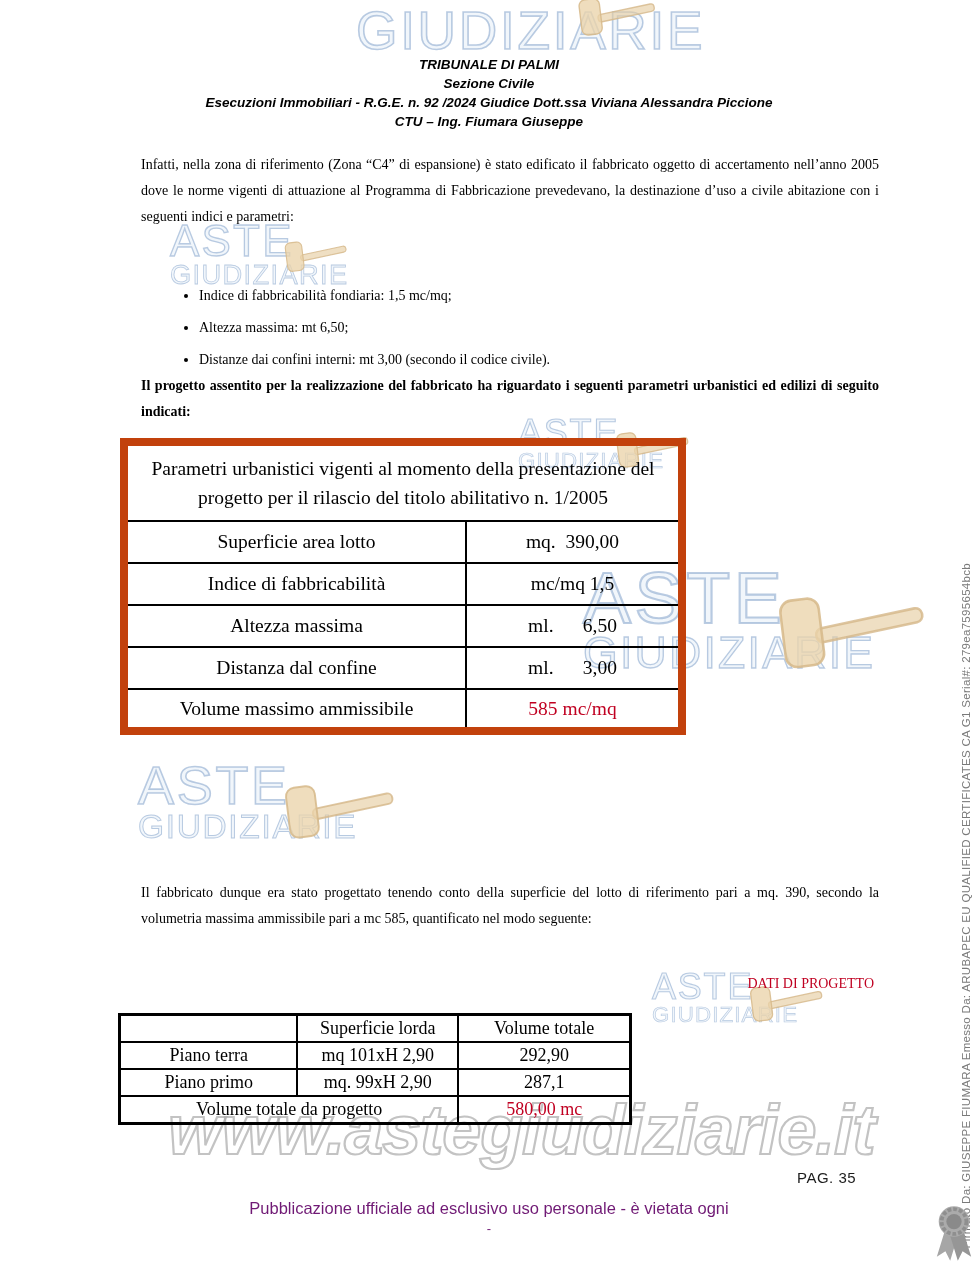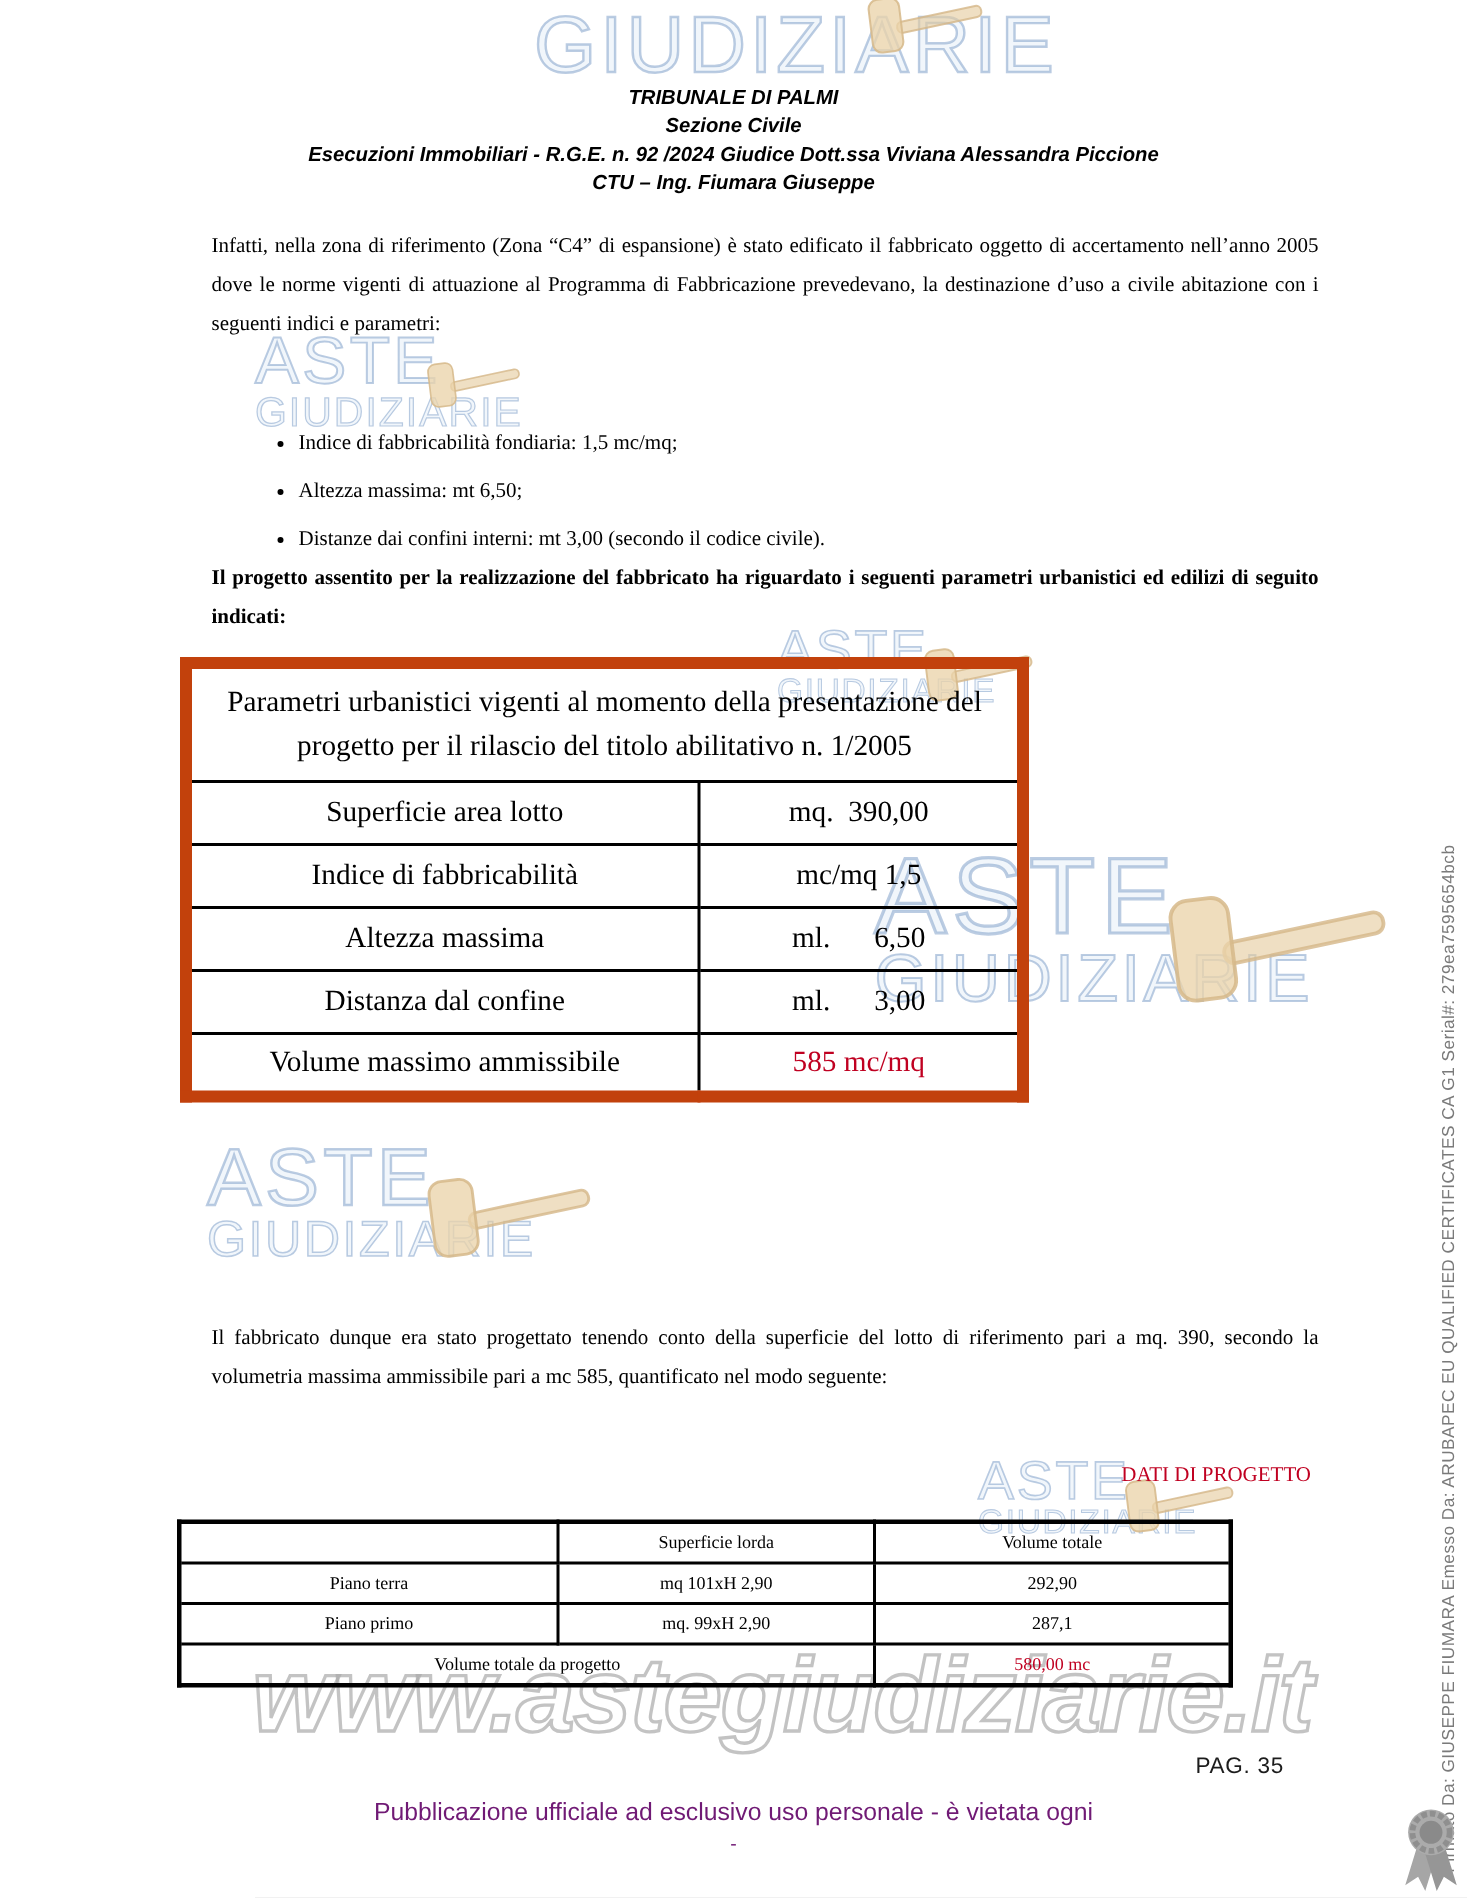--- a/index.html
+++ b/index.html
@@ -58,22 +58,22 @@
       border-collapse:collapse;border:8px solid #c2410c;font-size:19.5px;background:transparent;}
   .t1 td{border:2px solid #000;text-align:center;vertical-align:middle;padding:0 6px;}
   .t1 .t1-head{height:70px;line-height:29px;padding:2px 10px;}
   .t1 .r{height:42px;}
   .t1 .big{height:82px;vertical-align:top;padding-top:7px;}
   .t1 .lab2{margin-top:16px;}
   .t1 .lab-col{width:325px;}
   .t1 .val{white-space:pre-wrap;}
   .red{color:#c00021;}
   
-  .t2{position:absolute;left:118px;top:1013px;z-index:3;width:704px;
-      border-collapse:collapse;border:3px solid #000;font-size:12px;background:transparent;}
+  .t2{position:absolute;left:118px;top:1013px;z-index:3;width:514px;
+      border-collapse:collapse;border:3px solid #000;font-size:18px;background:transparent;}
   .t2 td{border:2px solid #000;text-align:center;vertical-align:middle;height:25px;padding:0 4px;}
   .t2 .c1{width:224px;}
   .t2 .c2{width:186px;}
   .t2 .c3{width:210px;}
   
   .pag{position:absolute;left:797px;top:1169px;z-index:3;
        font-family:"Liberation Sans",sans-serif;font-size:15px;letter-spacing:0.5px;color:#1c1c1c;}
   .footer{position:absolute;left:104px;top:1196px;width:770px;z-index:3;text-align:center;
           font-family:"Liberation Sans",sans-serif;font-size:16.5px;line-height:25px;color:#701a75;}
   .footer .dash{font-size:13px;line-height:16px;}

